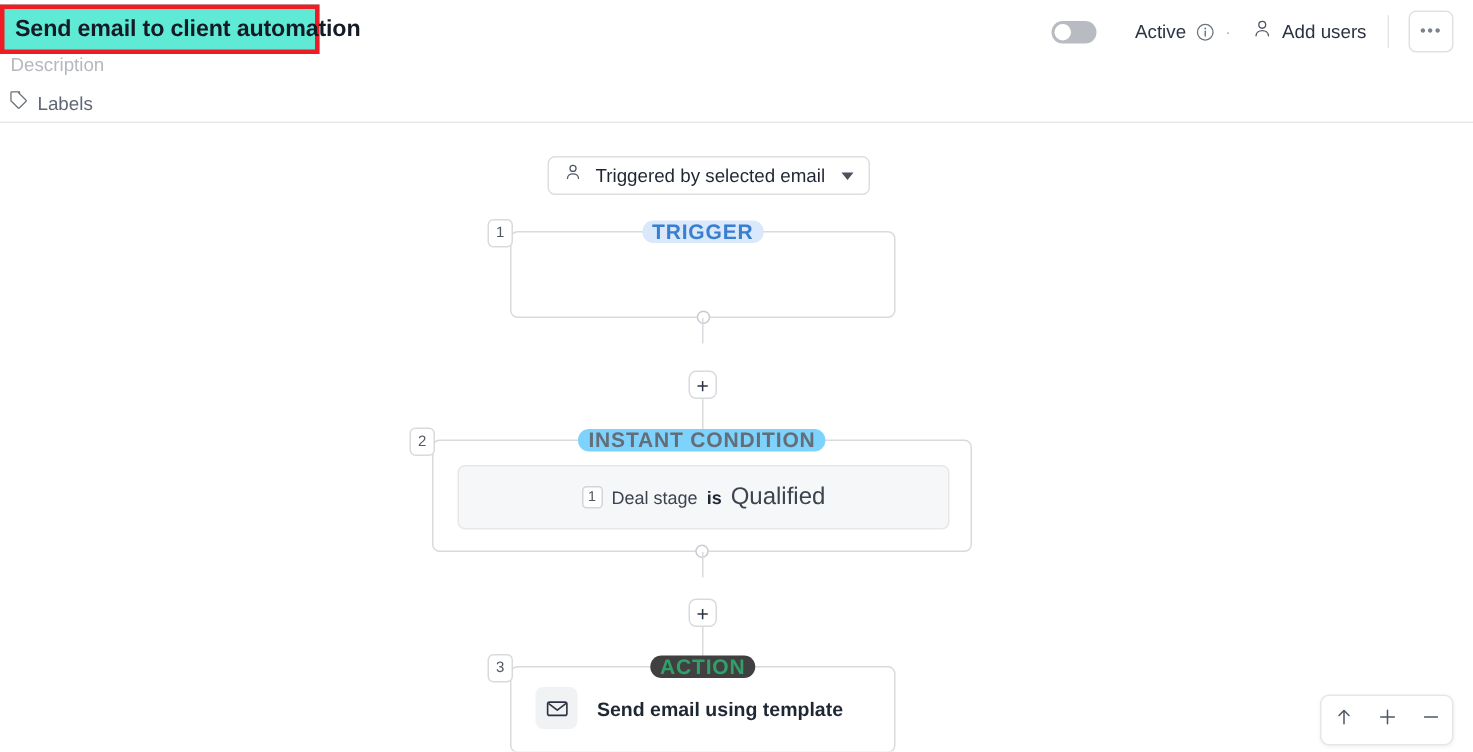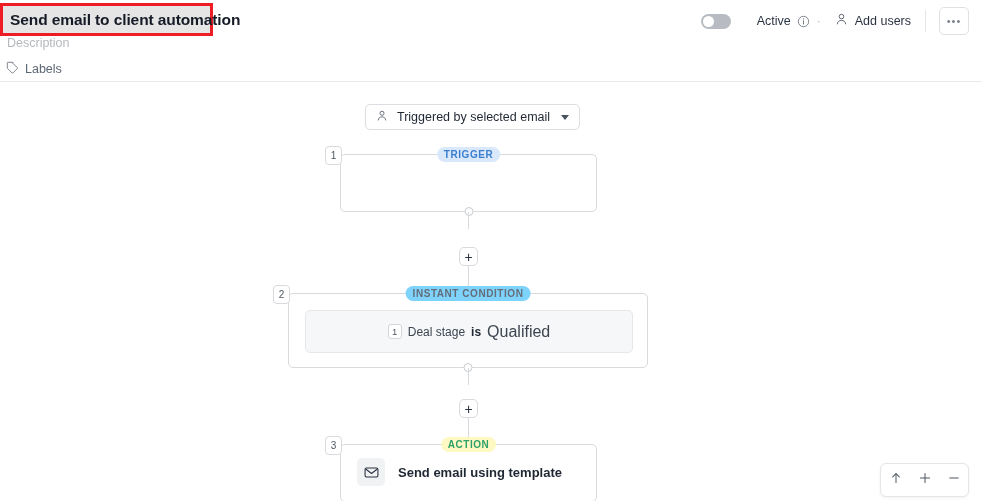--- a/index.html
+++ b/index.html
@@ -26,21 +26,21 @@
   }
 
   .title-wrap {
     position: absolute;
     left: 0px;
     top: 3px;
     width: 213px;
     height: 33px;
     box-sizing: border-box;
     border: 3px solid #ee1c24;
-    background: #e5e5e5;
+    background: #5eead4;
     display: flex;
     align-items: center;
   }
   .title-text {
     font-size: 15.5px;
     font-weight: bold;
     color: #151b26;
     letter-spacing: -0.1px;
     padding-left: 7px;
     white-space: nowrap;
@@ -190,31 +190,31 @@
     box-sizing: border-box;
     border: 1px solid #d8dadd;
     border-radius: 5px;
     background: #ffffff;
   }
   .node-badge {
     position: absolute;
     top: -8px;
     left: 50%;
     transform: translateX(-50%);
-    font-size: 10px;
+    font-size: 14px;
     font-weight: bold;
     letter-spacing: 0.55px;
     padding: 2px 7px 2px 7px;
     border-radius: 9px;
     white-space: nowrap;
     line-height: 11px;
   }
   .badge-trigger { background: #d9e8fa; color: #3a7ed0; }
   .badge-condition { background: #7dd3fc; color: #656d79; }
-  .badge-action { background: #fef9c3; color: #30a06a; }
+  .badge-action { background: #404040; color: #30a06a; }
 
   .step-num {
     position: absolute;
     left: -16px;
     top: -9px;
     width: 17px;
     height: 19px;
     box-sizing: border-box;
     border: 1px solid #d8dadd;
     border-radius: 4px;

